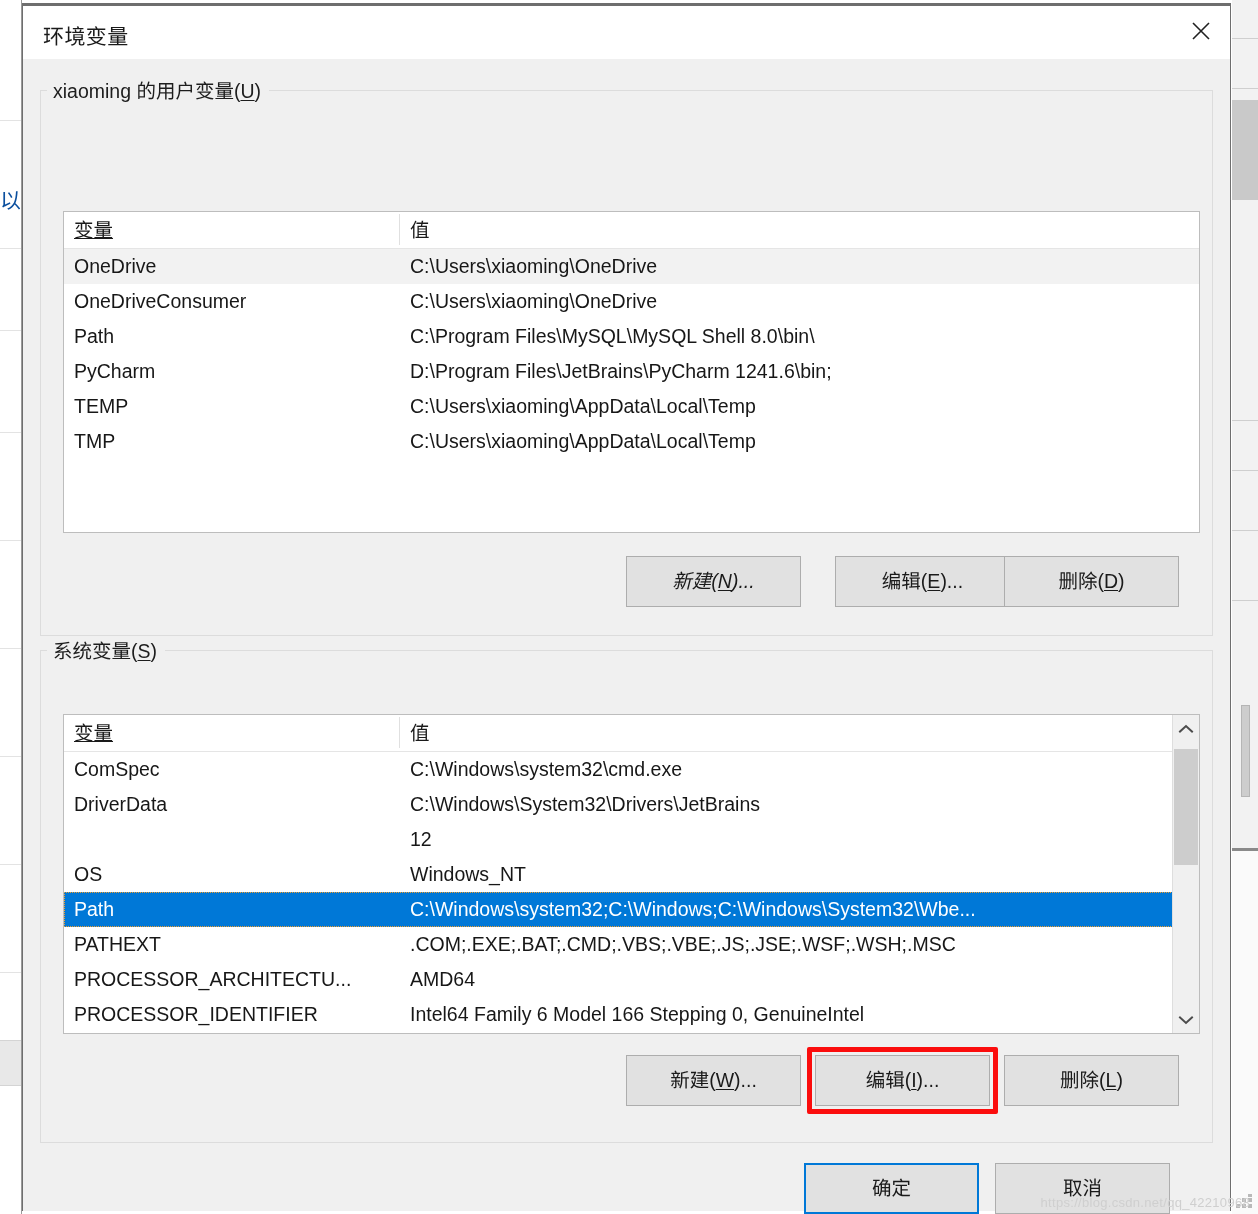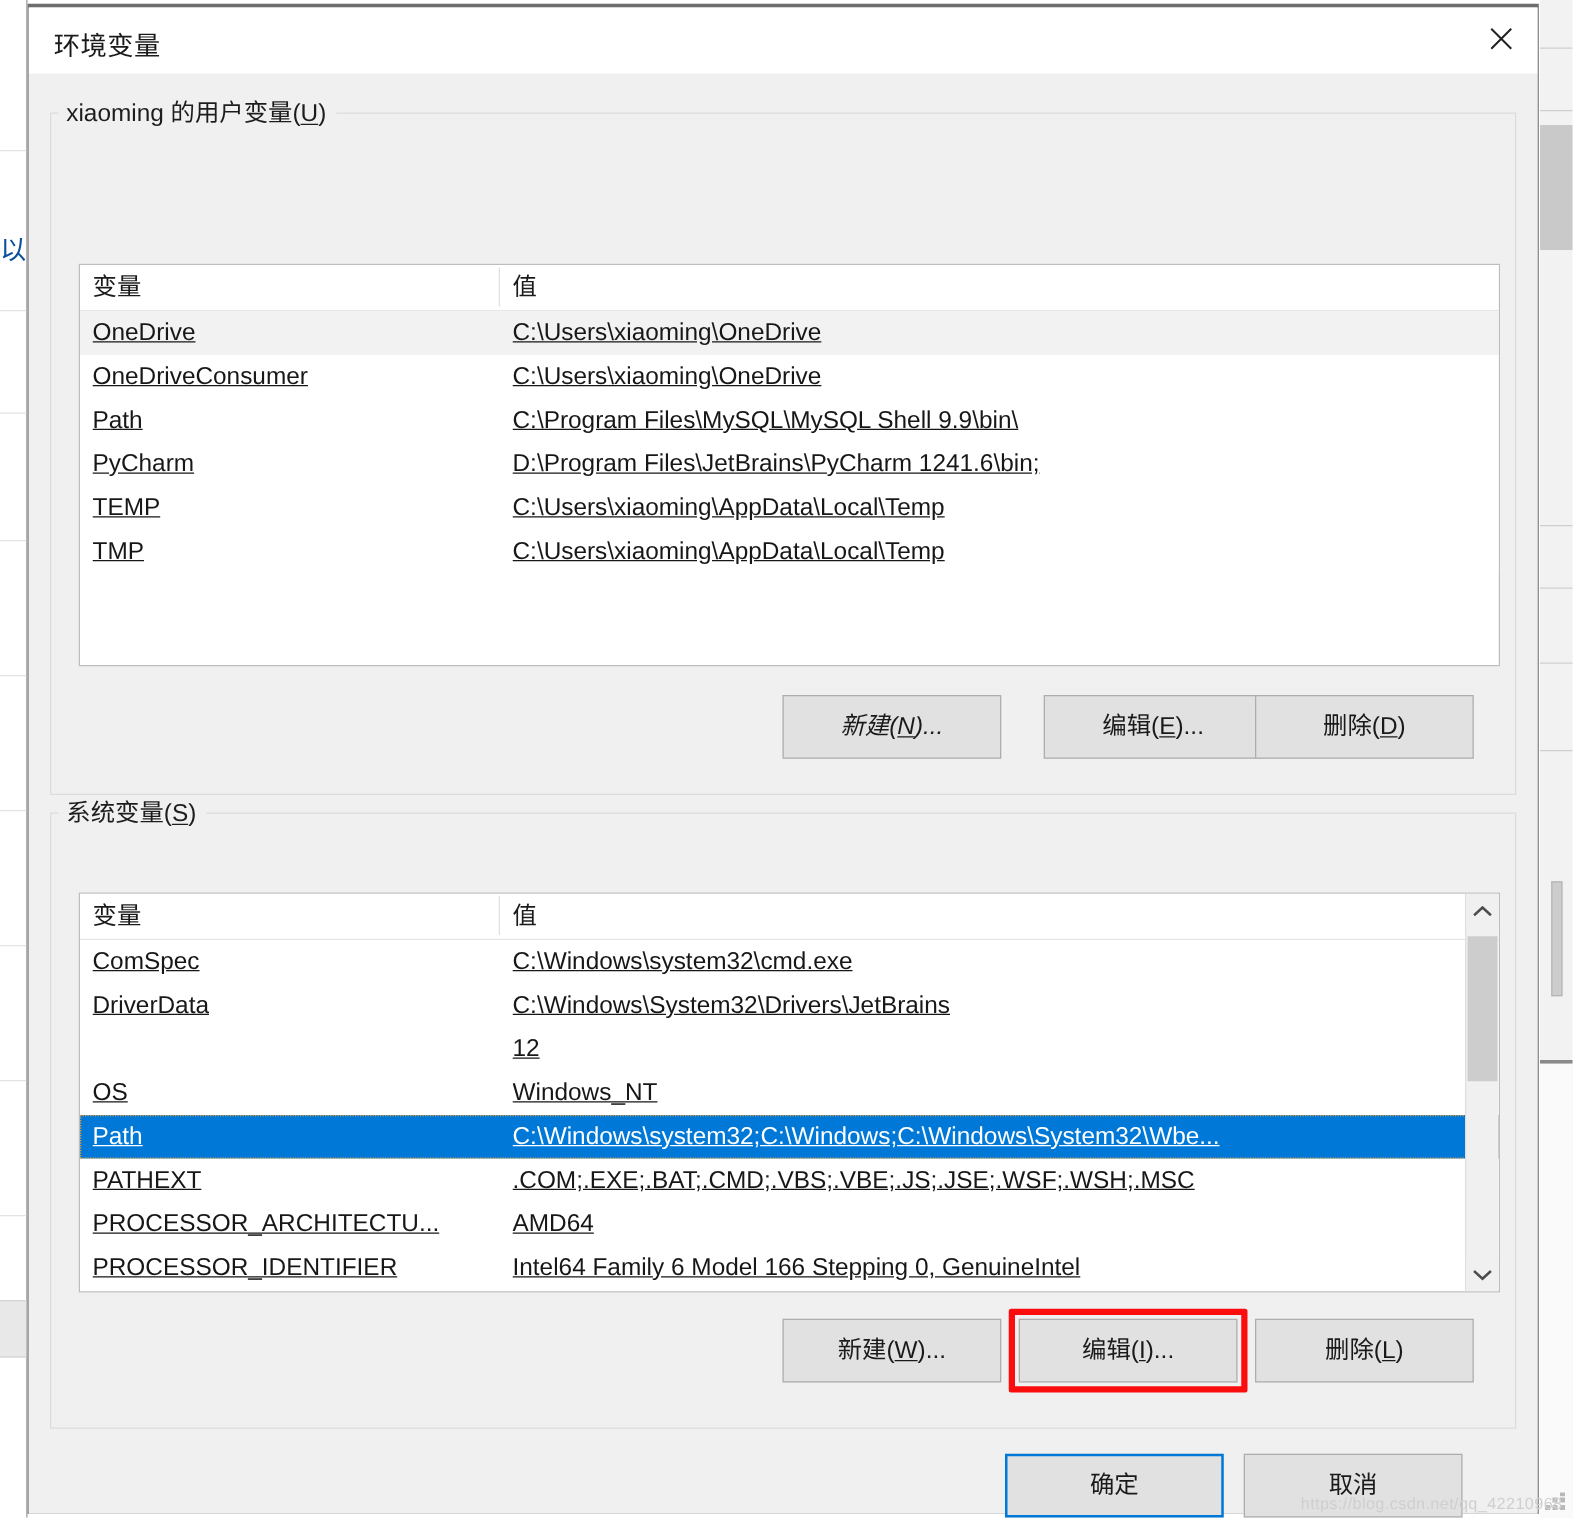--- a/index.html
+++ b/index.html
@@ -206,21 +206,21 @@
     border-bottom: 1px solid #e5e5e5;
   }
   .hdr-cell {
     position: absolute;
     top: 4px;
     font-size: 19.5px;
     color: #1a1a1a;
     line-height: 28px;
     white-space: nowrap;
   }
-  .hdr-var { left: 10px; }
+  .hdr-var { left: 10px; text-decoration: underline; }
   .hdr-val { left: 346px; }
   .hdr-split {
     position: absolute;
     left: 335px;
     top: 2px;
     width: 1px;
     height: 31px;
     background: #e0e0e0;
   }
 
@@ -244,21 +244,20 @@
   }
   .cell {
     position: absolute;
     top: 2px;
     font-size: 19.5px;
     color: #171717;
     line-height: 31px;
     overflow: hidden;
     white-space: nowrap;
     text-overflow: clip;
-    text-decoration: underline;
   }
   .cell-name { left: 10px; width: 330px; }
   .cell-val  { left: 346px; width: 760px; }
 
   
   .vscroll {
     position: absolute;
     right: 0;
     top: 0;
     bottom: 0;
@@ -409,21 +408,21 @@
         <div class="row hovered">
           <div class="cell cell-name">OneDrive</div>
           <div class="cell cell-val">C:\Users\xiaoming\OneDrive</div>
         </div>
         <div class="row">
           <div class="cell cell-name">OneDriveConsumer</div>
           <div class="cell cell-val">C:\Users\xiaoming\OneDrive</div>
         </div>
         <div class="row">
           <div class="cell cell-name">Path</div>
-          <div class="cell cell-val">C:\Program Files\MySQL\MySQL Shell 9.9\bin\</div>
+          <div class="cell cell-val">C:\Program Files\MySQL\MySQL Shell 8.0\bin\</div>
         </div>
         <div class="row">
           <div class="cell cell-name">PyCharm</div>
           <div class="cell cell-val">D:\Program Files\JetBrains\PyCharm 1241.6\bin;</div>
         </div>
         <div class="row">
           <div class="cell cell-name">TEMP</div>
           <div class="cell cell-val">C:\Users\xiaoming\AppData\Local\Temp</div>
         </div>
         <div class="row">

